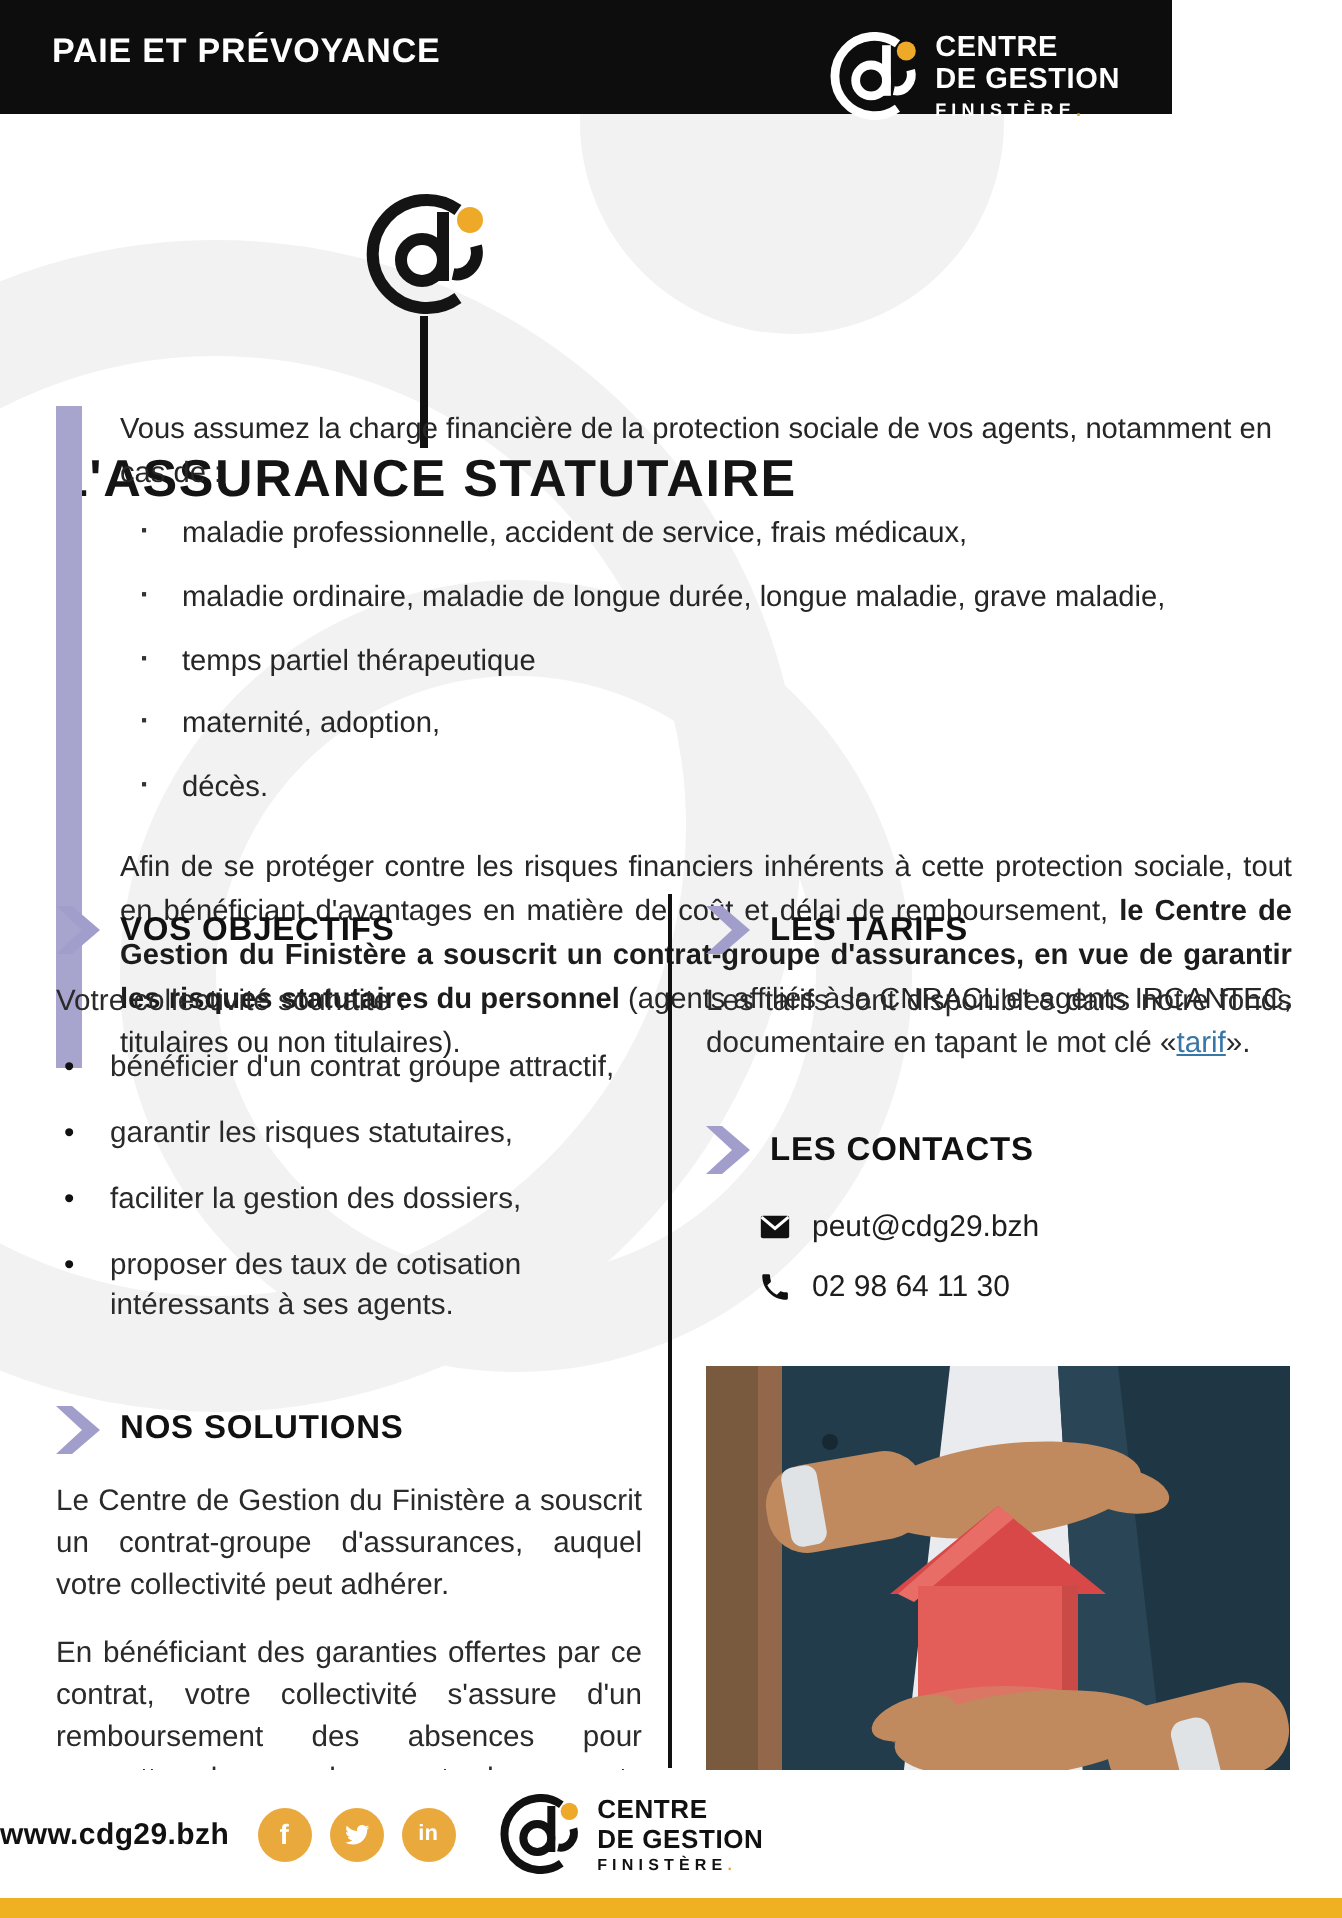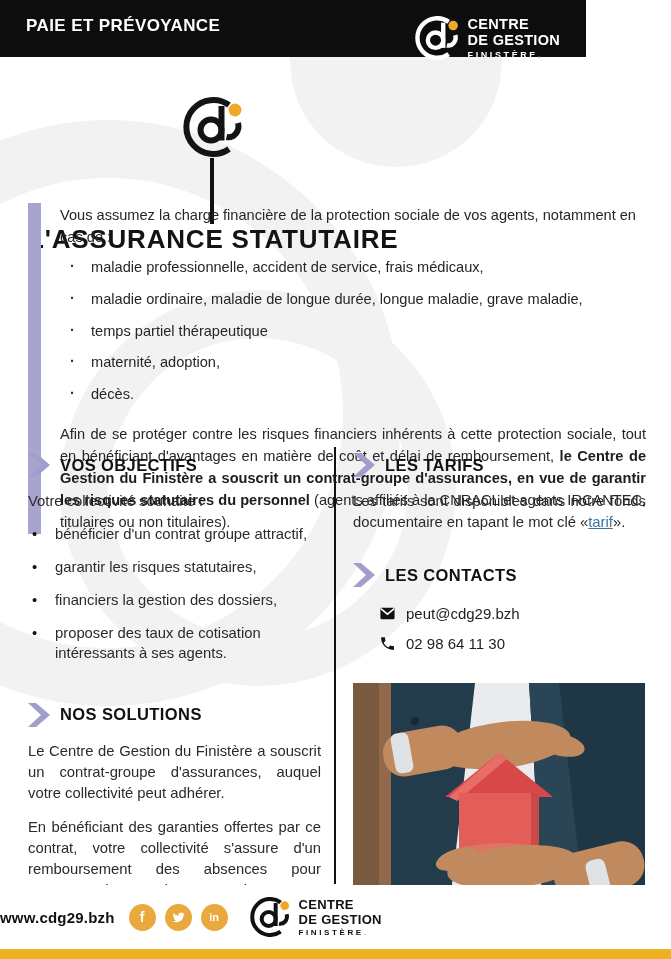--- a/index.html
+++ b/index.html
@@ -135,21 +135,21 @@
     <div class="sec-head">
       <svg class="chev" viewBox="0 0 22 24">
           <use href="#chev"></use>
         </svg>
       <span class="sec-title">VOS OBJECTIFS</span>
     </div>
     <p style="text-align:left;">Votre collectivité souhaite :</p>
     <ul class="obj-ul">
       <li>bénéficier d'un contrat groupe attractif,</li>
       <li>garantir les risques statutaires,</li>
-      <li>financiers la gestion des dossiers,</li>
+      <li>faciliter la gestion des dossiers,</li>
       <li>proposer des taux de cotisation intéressants à ses agents.</li>
     </ul>
     <div class="sec-head">
       <svg class="chev" viewBox="0 0 22 24">
           <use href="#chev"></use>
         </svg>
       <span class="sec-title">NOS SOLUTIONS</span>
     </div>
     <p>Le Centre de Gestion du Finistère a souscrit un contrat-groupe d'assurances, auquel votre collectivité peut adhérer.</p>
     <p>En bénéficiant des garanties offertes par ce contrat, votre collectivité s'assure d'un remboursement des absences pour permettre le remplacement des agents indisponibles pour maladie ou accident.</p>

